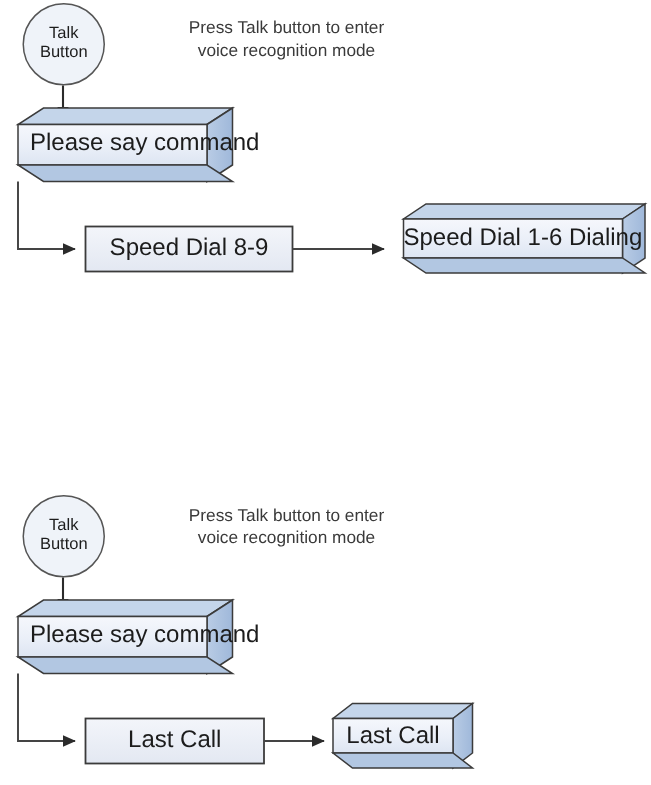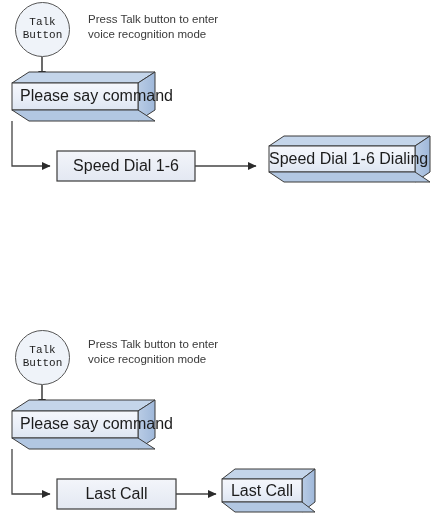--- a/index.html
+++ b/index.html
@@ -29,26 +29,26 @@
     font-size: 16px;
     line-height: 13px;
     color: #1c1c1c;
     white-space: pre;
   }
   .caption {
     position: absolute;
     font-size: 11.5px;
     line-height: 15px;
     color: #3a3a3a;
+    text-align: center;
     white-space: pre-line;
   }
   .circle-label {
     font-size: 11px;
     line-height: 13px;
-    font-family: Liberation Mono, monospace;
   }
 </style>
 </head>
 <body>
 
 <svg class="svg-layer" viewBox="0 0 434 523" width="434" height="523" xmlns="http://www.w3.org/2000/svg">
   <defs>
     <linearGradient id="faceGrad" x1="0" y1="0" x2="0" y2="1">
       <stop offset="0%" stop-color="#f5f7fc"></stop>
       <stop offset="55%" stop-color="#eaeff8"></stop>
@@ -122,21 +122,21 @@
   </g>
 </svg>
 
 <div class="node-label circle-label" style="left:15px; top:16px; width:55px;"><span>Talk</span><br><span>Button</span></div>
 
 <div class="caption" style="left:88px; top:12px; width:206px;">Press Talk button to enter
 voice recognition mode</div>
 
 <div class="node-label" style="left:12px; top:89px; width:126px; text-align:left; padding-left:8px; box-sizing:border-box;">Please say command</div>
 
-<div class="node-label" style="left:57px; top:159px; width:138px;">Speed Dial 1-6</div>
+<div class="node-label" style="left:57px; top:159px; width:138px;">Speed Dial 8-9</div>
 
 <div class="node-label" style="left:269px; top:152px; width:146px;">Speed Dial 1-6 Dialing</div>
 
 <div class="node-label circle-label" style="left:15px; top:344px; width:55px;"><span>Talk</span><br><span>Button</span></div>
 
 <div class="caption" style="left:88px; top:337px; width:206px;">Press Talk button to enter
 voice recognition mode</div>
 
 <div class="node-label" style="left:12px; top:417px; width:126px; text-align:left; padding-left:8px; box-sizing:border-box;">Please say command</div>
 

